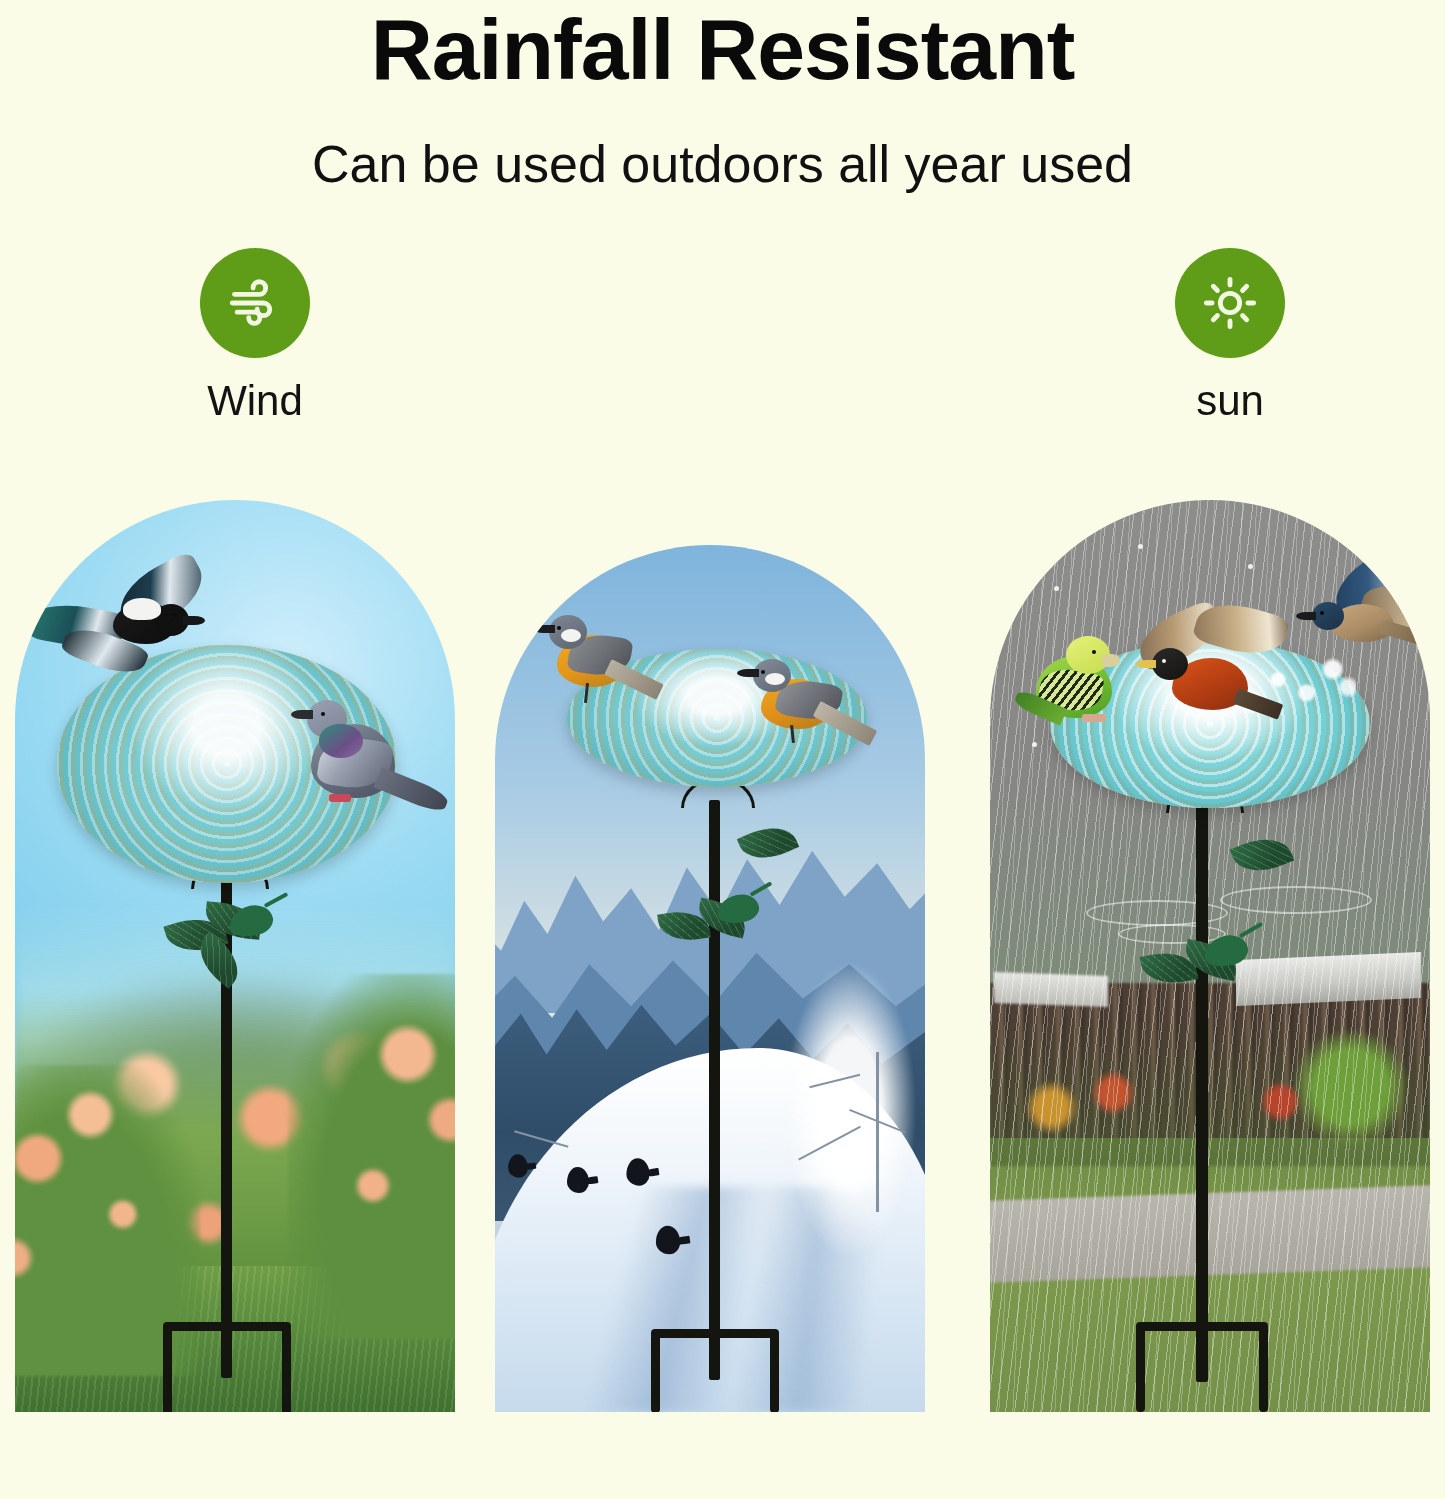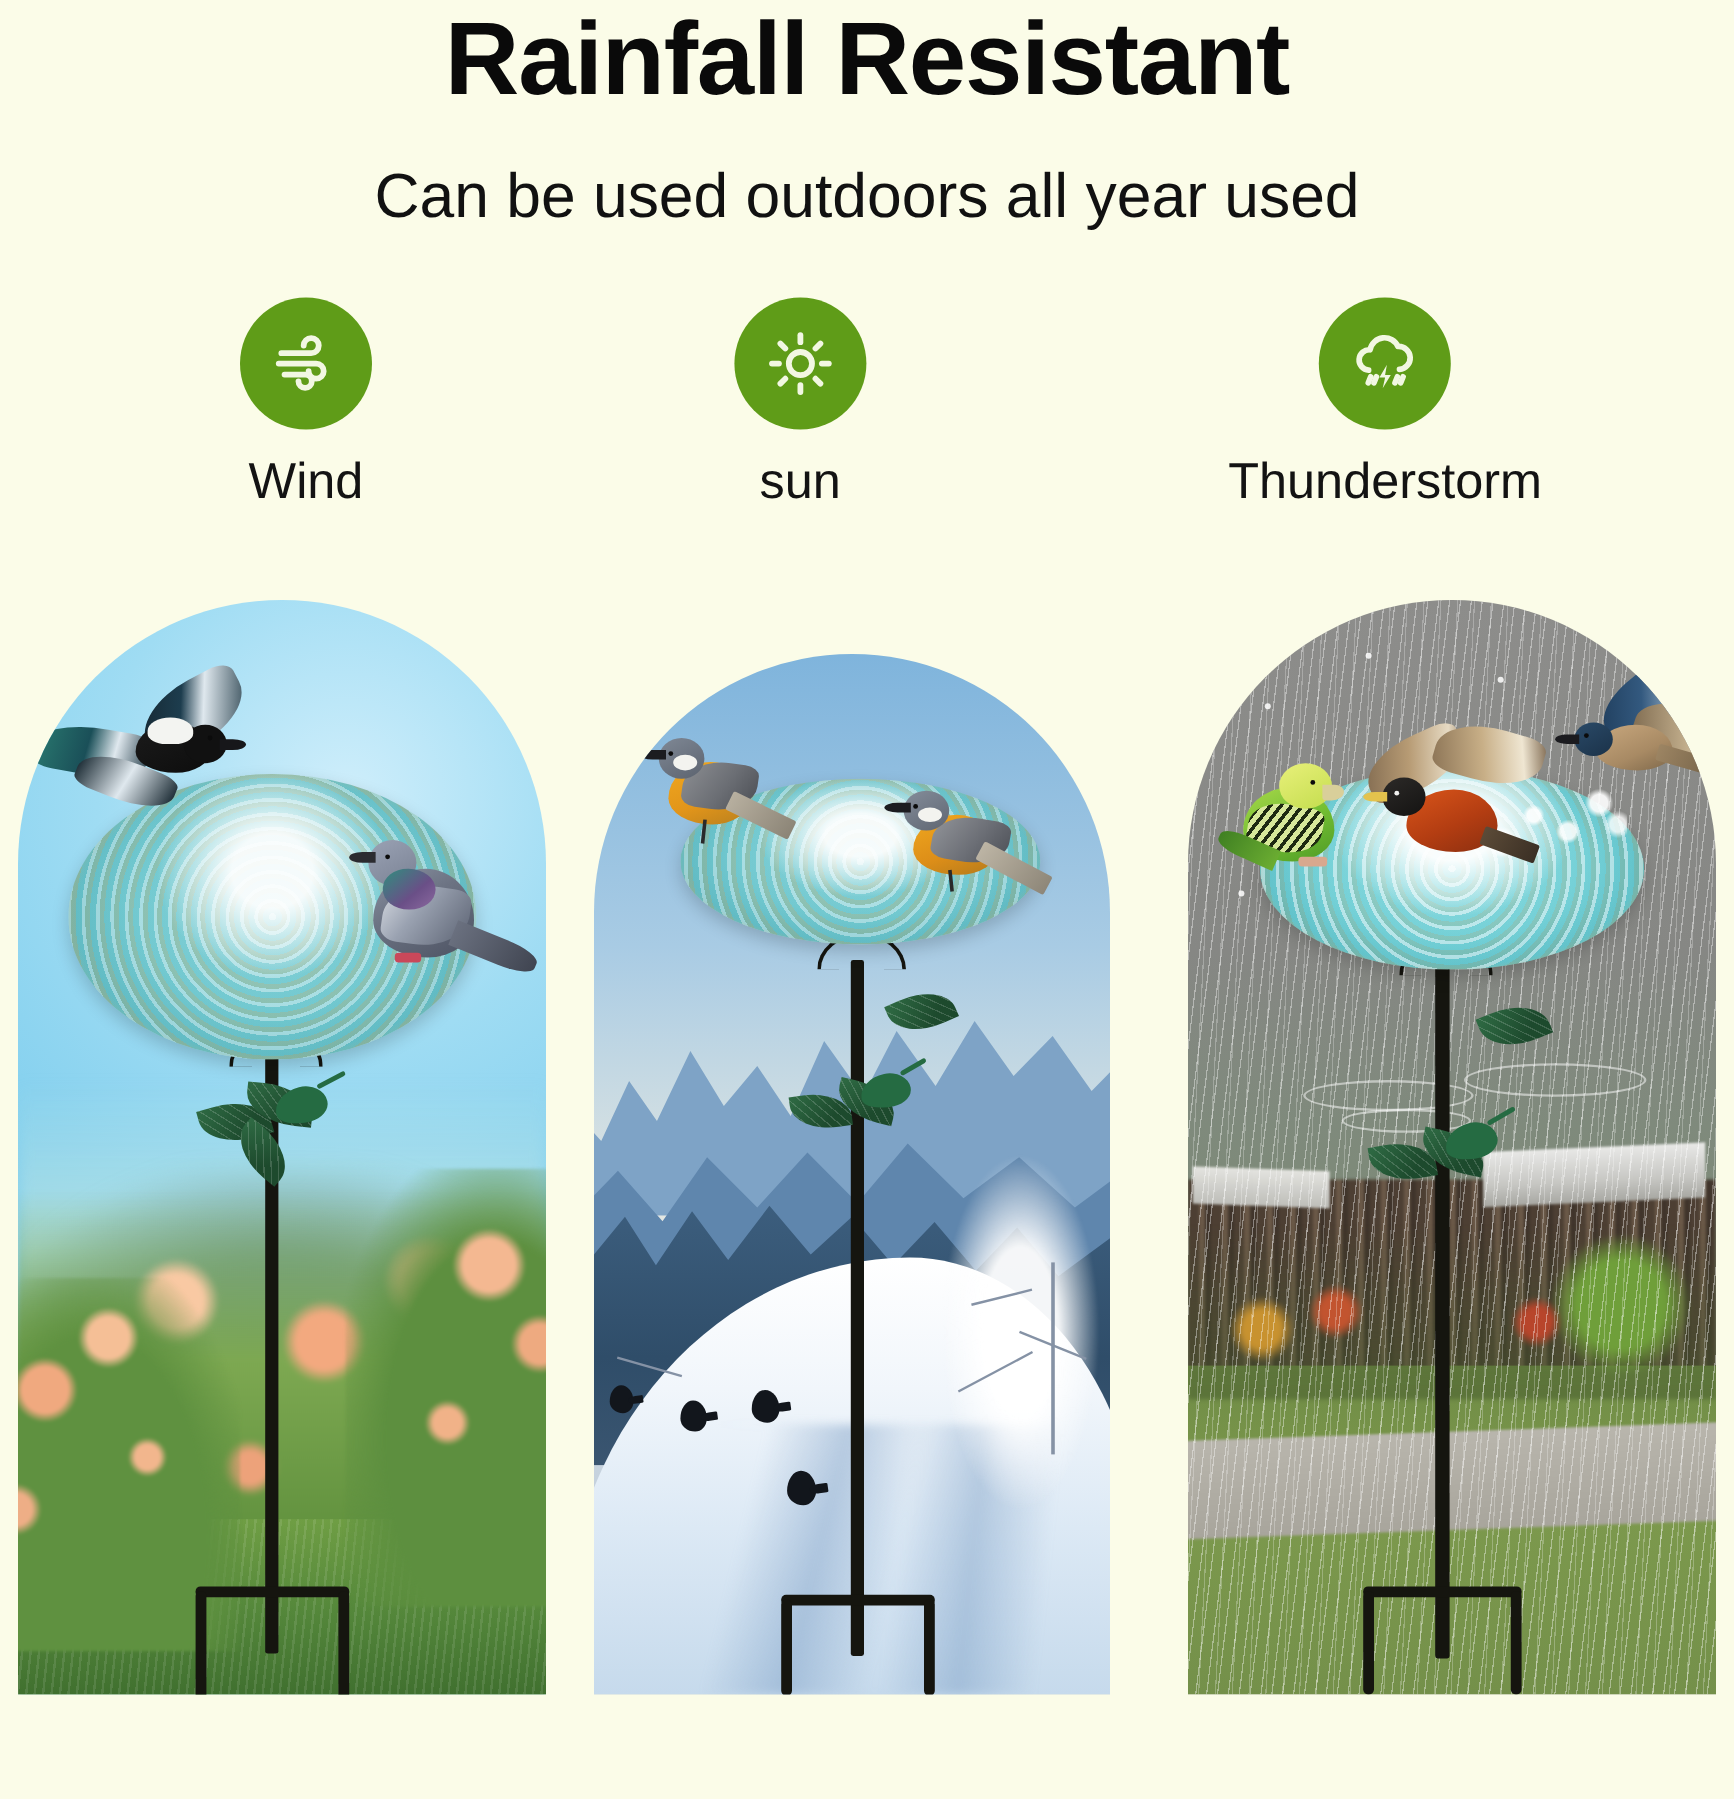--- a/index.html
+++ b/index.html
@@ -404,35 +404,20 @@
           <line x1="5.1" y1="18.9" x2="6.8" y2="17.2"></line>
           <line x1="17.2" y1="6.8" x2="18.9" y2="5.1"></line>
         </svg>
       </span>
     </div>
     <div class="icon-label">sun</div>
   </div>
 
 
 
-  <div class="icon-cell">
-    <div class="icon-badge">
-      <span>
-        <svg width="60" height="60" viewBox="0 0 24 24" fill="none" stroke="#f2f7e2" stroke-width="1.9" stroke-linecap="round" stroke-linejoin="round">
-          <path d="M6.6 14.2a3.4 3.4 0 0 1 .5-6.8 4.9 4.9 0 0 1 9.3-1.1 3.8 3.8 0 0 1 .5 7.6"></path>
-          <polygon points="12.7,12.4 10.2,16.6 12.1,16.6 11.3,20.2 14,15.8 12.1,15.8" fill="#f2f7e2" stroke="none"></polygon>
-          <line x1="7.3" y1="16.4" x2="6.5" y2="18.4"></line>
-          <line x1="9.2" y1="16.4" x2="8.4" y2="18.4"></line>
-          <line x1="16.2" y1="16.4" x2="15.4" y2="18.4"></line>
-          <line x1="18.1" y1="16.4" x2="17.3" y2="18.4"></line>
-        </svg>
-      </span>
-    </div>
-    <div class="icon-label">Thunderstorm</div>
-  </div>
 
 </div>
 
 <div class="panels">
 
   <div class="panel" style="left:15px; top:500px; width:440px; height:912px;">
     <div class="scene">
       <div class="p1-sky"></div>
       <div class="p1-haze"></div>
       <div class="p1-hill"></div>

